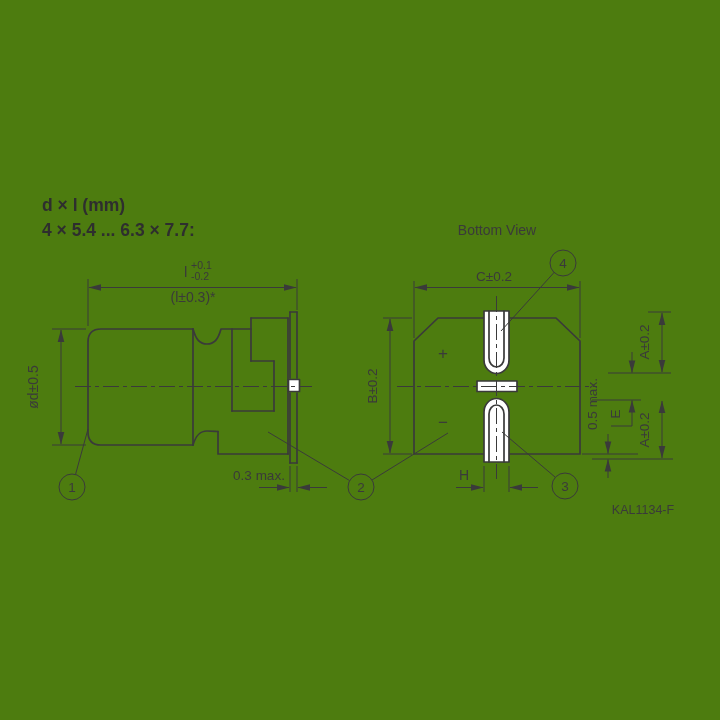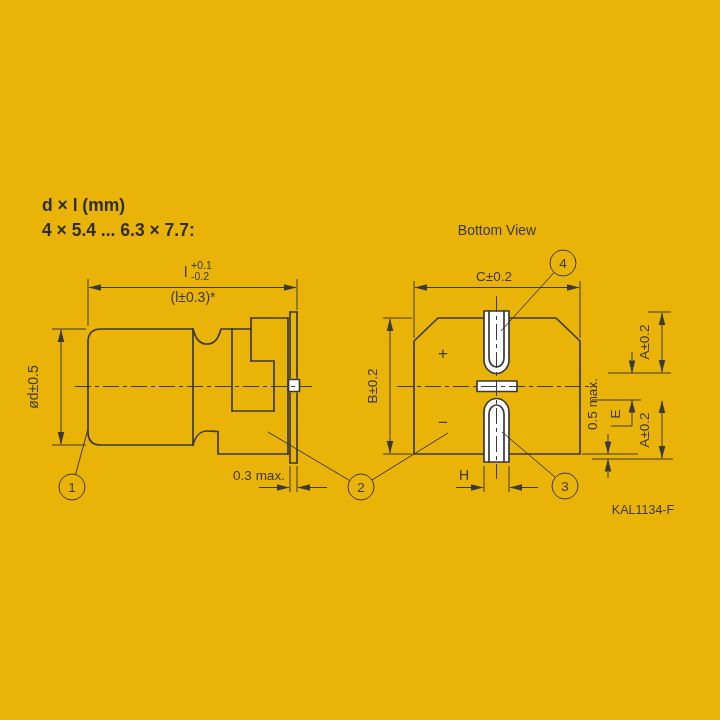--- a/index.html
+++ b/index.html
@@ -1,16 +1,16 @@
 <!DOCTYPE html>
 <html><head>
 <meta charset="utf-8">
 <style>
   html,body{margin:0;padding:0;background:#ffffff;}
-  #page{position:relative;width:720px;height:720px;background:#eab308;overflow:hidden;
+  #page{position:relative;width:720px;height:720px;background:#4d7c0f;overflow:hidden;
         font-family:"Liberation Sans", sans-serif;}
   svg{position:absolute;left:0;top:0;}
   .ol{fill:none;stroke:#3a3a3a;stroke-width:1.7;stroke-linejoin:round;stroke-linecap:round;}
   .olf{fill:#ffffff;stroke:#3a3a3a;stroke-width:1.7;stroke-linejoin:round;}
   .tl{fill:none;stroke:#3a3a3a;stroke-width:1;}
   .cl{fill:none;stroke:#3a3a3a;stroke-width:1;stroke-dasharray:16 4 4 4;}
   .lbl{font-family:"Liberation Sans",sans-serif;font-size:13.5px;fill:#3a3a3a;}
   .lbl-md{font-family:"Liberation Sans",sans-serif;font-size:14px;fill:#3a3a3a;}
   .lbl-lg{font-family:"Liberation Sans",sans-serif;font-size:15px;fill:#3a3a3a;}
   .lbl-sm{font-family:"Liberation Sans",sans-serif;font-size:10.5px;fill:#3a3a3a;}

